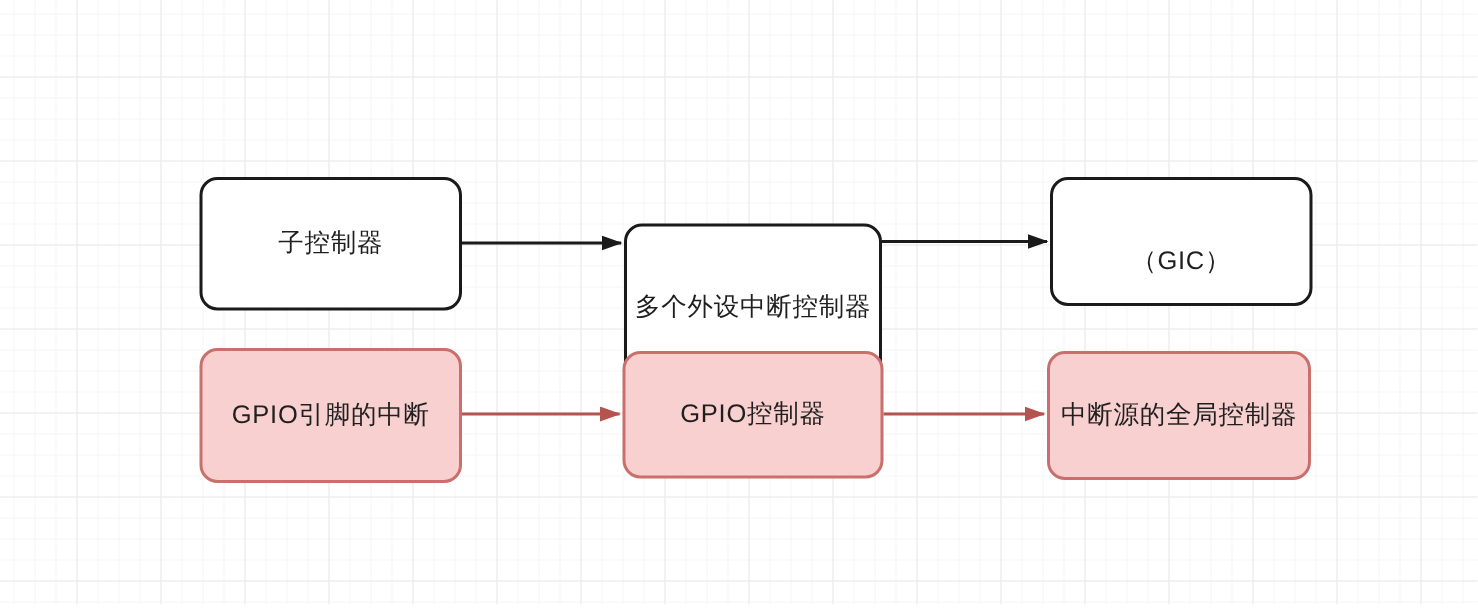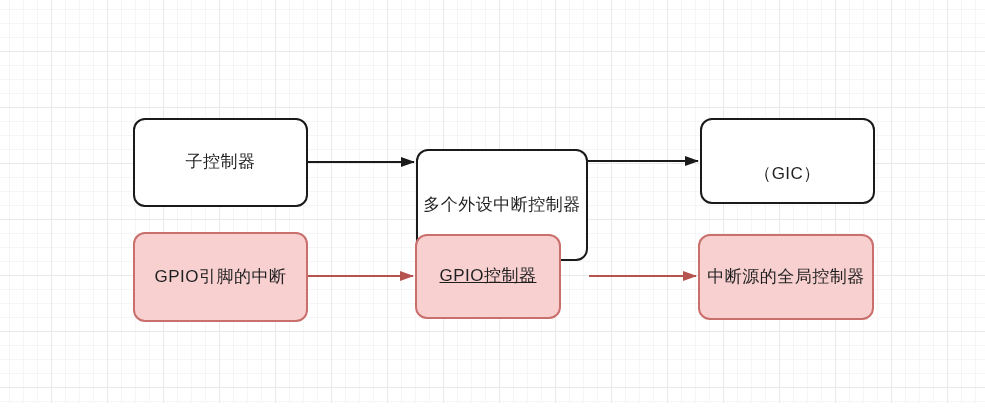--- a/index.html
+++ b/index.html
@@ -67,21 +67,21 @@
     border: 2px solid var(--node-border-dark);
   }
   .node.pink {
     background: var(--pink-fill);
     border: 2px solid var(--pink-border);
   }
   .n1 { left: 133px; top: 118px; width: 175px; height: 89px; }
   .n2 { left: 416px; top: 117px; width: 172px; height: 112px; margin-top: 32px; }
   .n3 { left: 700px; top: 118px; width: 175px; height: 86px; }
   .n4 { left: 133px; top: 232px; width: 175px; height: 90px; }
-  .n5 { left: 415px; top: 234px; width: 146px; height: 85px; text-decoration: underline; }
+  .n5 { left: 415px; top: 234px; width: 174px; height: 85px; }
   .n6 { left: 698px; top: 234px; width: 176px; height: 86px; }
 </style>
 </head>
 <body>
 
 <div class="canvas">
 
   <svg class="arrows" viewBox="0 0 985 408" xmlns="http://www.w3.org/2000/svg">
     <defs>
       <marker id="ah-black" markerWidth="14" markerHeight="10" refX="13" refY="5" orient="auto" markerUnits="userSpaceOnUse">

